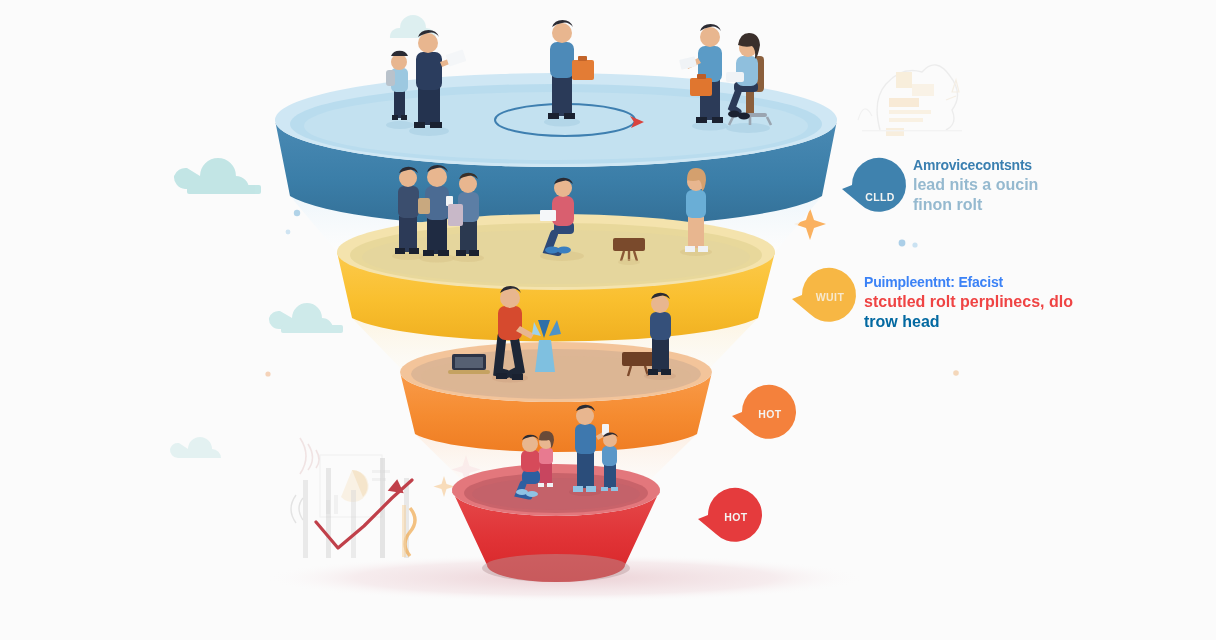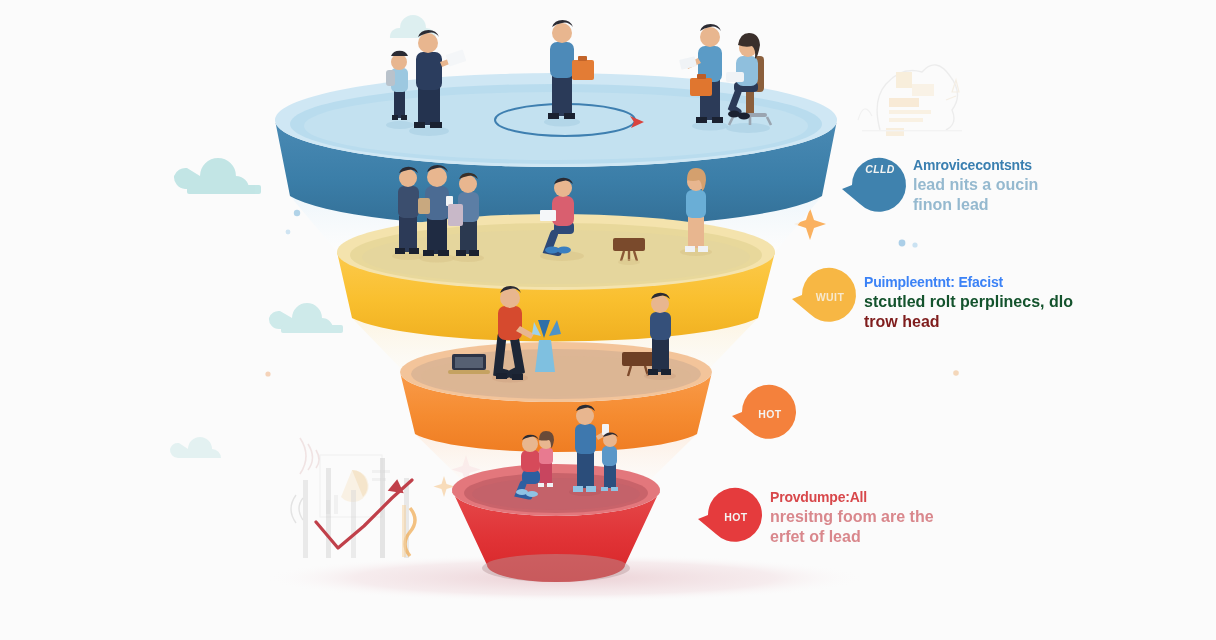--- a/index.html
+++ b/index.html
@@ -410,37 +410,32 @@
     <path d="M802 295 a27 27 0 1 1 8 19 l-18 -15 z" fill="#f7b744"></path>
   </g>
   <g>
     <path d="M742 412 a27 27 0 1 1 8 19 l-18 -15 z" fill="#f4813c"></path>
   </g>
   <g>
     <path d="M708 515 a27 27 0 1 1 8 19 l-18 -15 z" fill="#e53b3d"></path>
   </g>
 </svg>
 
-<div class="badge-text" style="left:850px; top:163px;font-style:italic;">CLLD</div>
+<div class="badge-text" style="left:850px; top:191px;">CLLD</div>
 <div class="badge-text" style="left:800px; top:291px; color:#f7e9cf;text-align:center;">WUIT</div>
 <div class="badge-text" style="left:740px; top:408px;">HOT</div>
 <div class="badge-text" style="left:706px; top:511px;">HOT</div>
 
 <div class="lbl-block" style="left:913px; top:155px;">
   <div class="lbl-title" style="color:#3a7fb0;">Amrovicecontsnts</div>
   <div class="lbl-line" style="color:#95b9cf;">lead nits a oucin</div>
-  <div class="lbl-line" style="color:#95b9cf;">finon lead</div>
+  <div class="lbl-line" style="color:#95b9cf;">finon rolt</div>
 </div>
 
 <div class="lbl-block" style="left:864px; top:272px;">
   <div class="lbl-title" style="color:#3b82f6;">Puimpleentnt: Efacist</div>
-  <div class="lbl-line" style="color:#14532d;text-align:right;">stcutled rolt perplinecs, dlo</div>
-  <div class="lbl-line" style="color:#7f1d1d;">trow head</div>
+  <div class="lbl-line" style="color:#ef4444;text-align:right;">stcutled rolt perplinecs, dlo</div>
+  <div class="lbl-line" style="color:#0369a1;">trow head</div>
 </div>
 
 
-<div class="lbl-block" style="left:770px; top:487px;">
-  <div class="lbl-title" style="color:#d8484b;">Provdumpe:All</div>
-  <div class="lbl-line" style="color:#d9878c;">nresitng foom are the</div>
-  <div class="lbl-line" style="color:#d9878c;">erfet of lead</div>
+
 </div>
 
-</div>
-
 </body></html>

